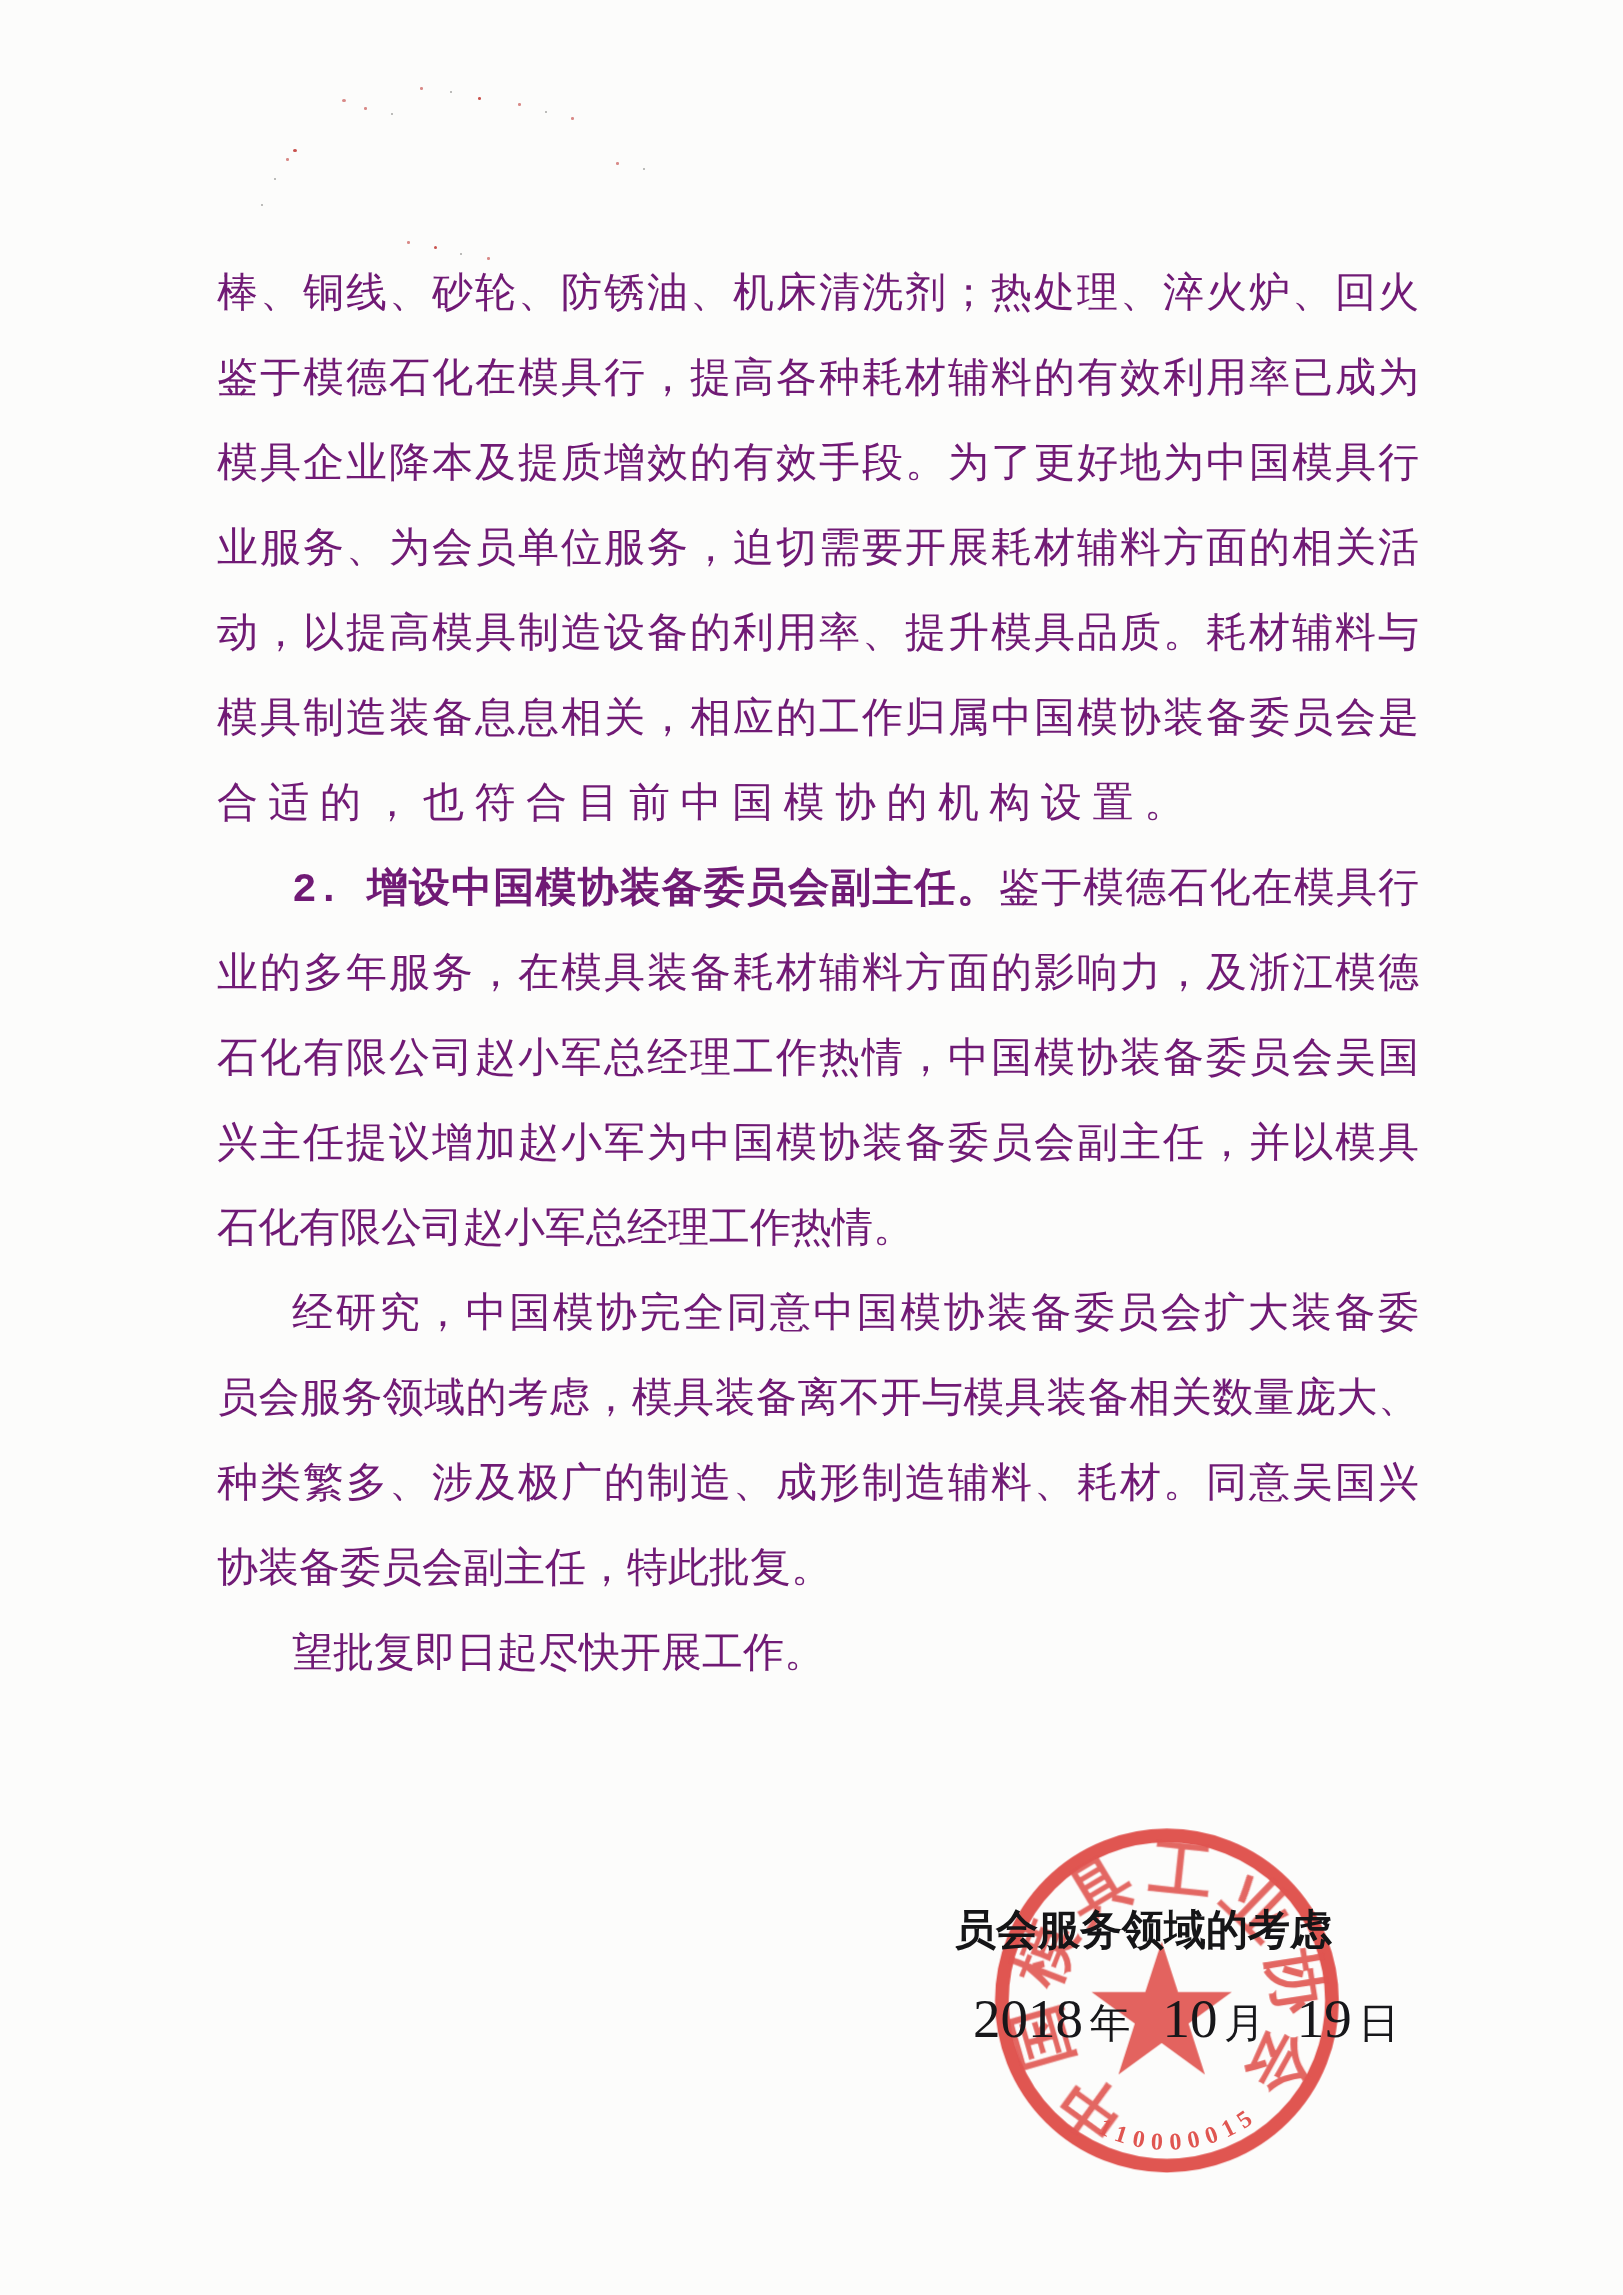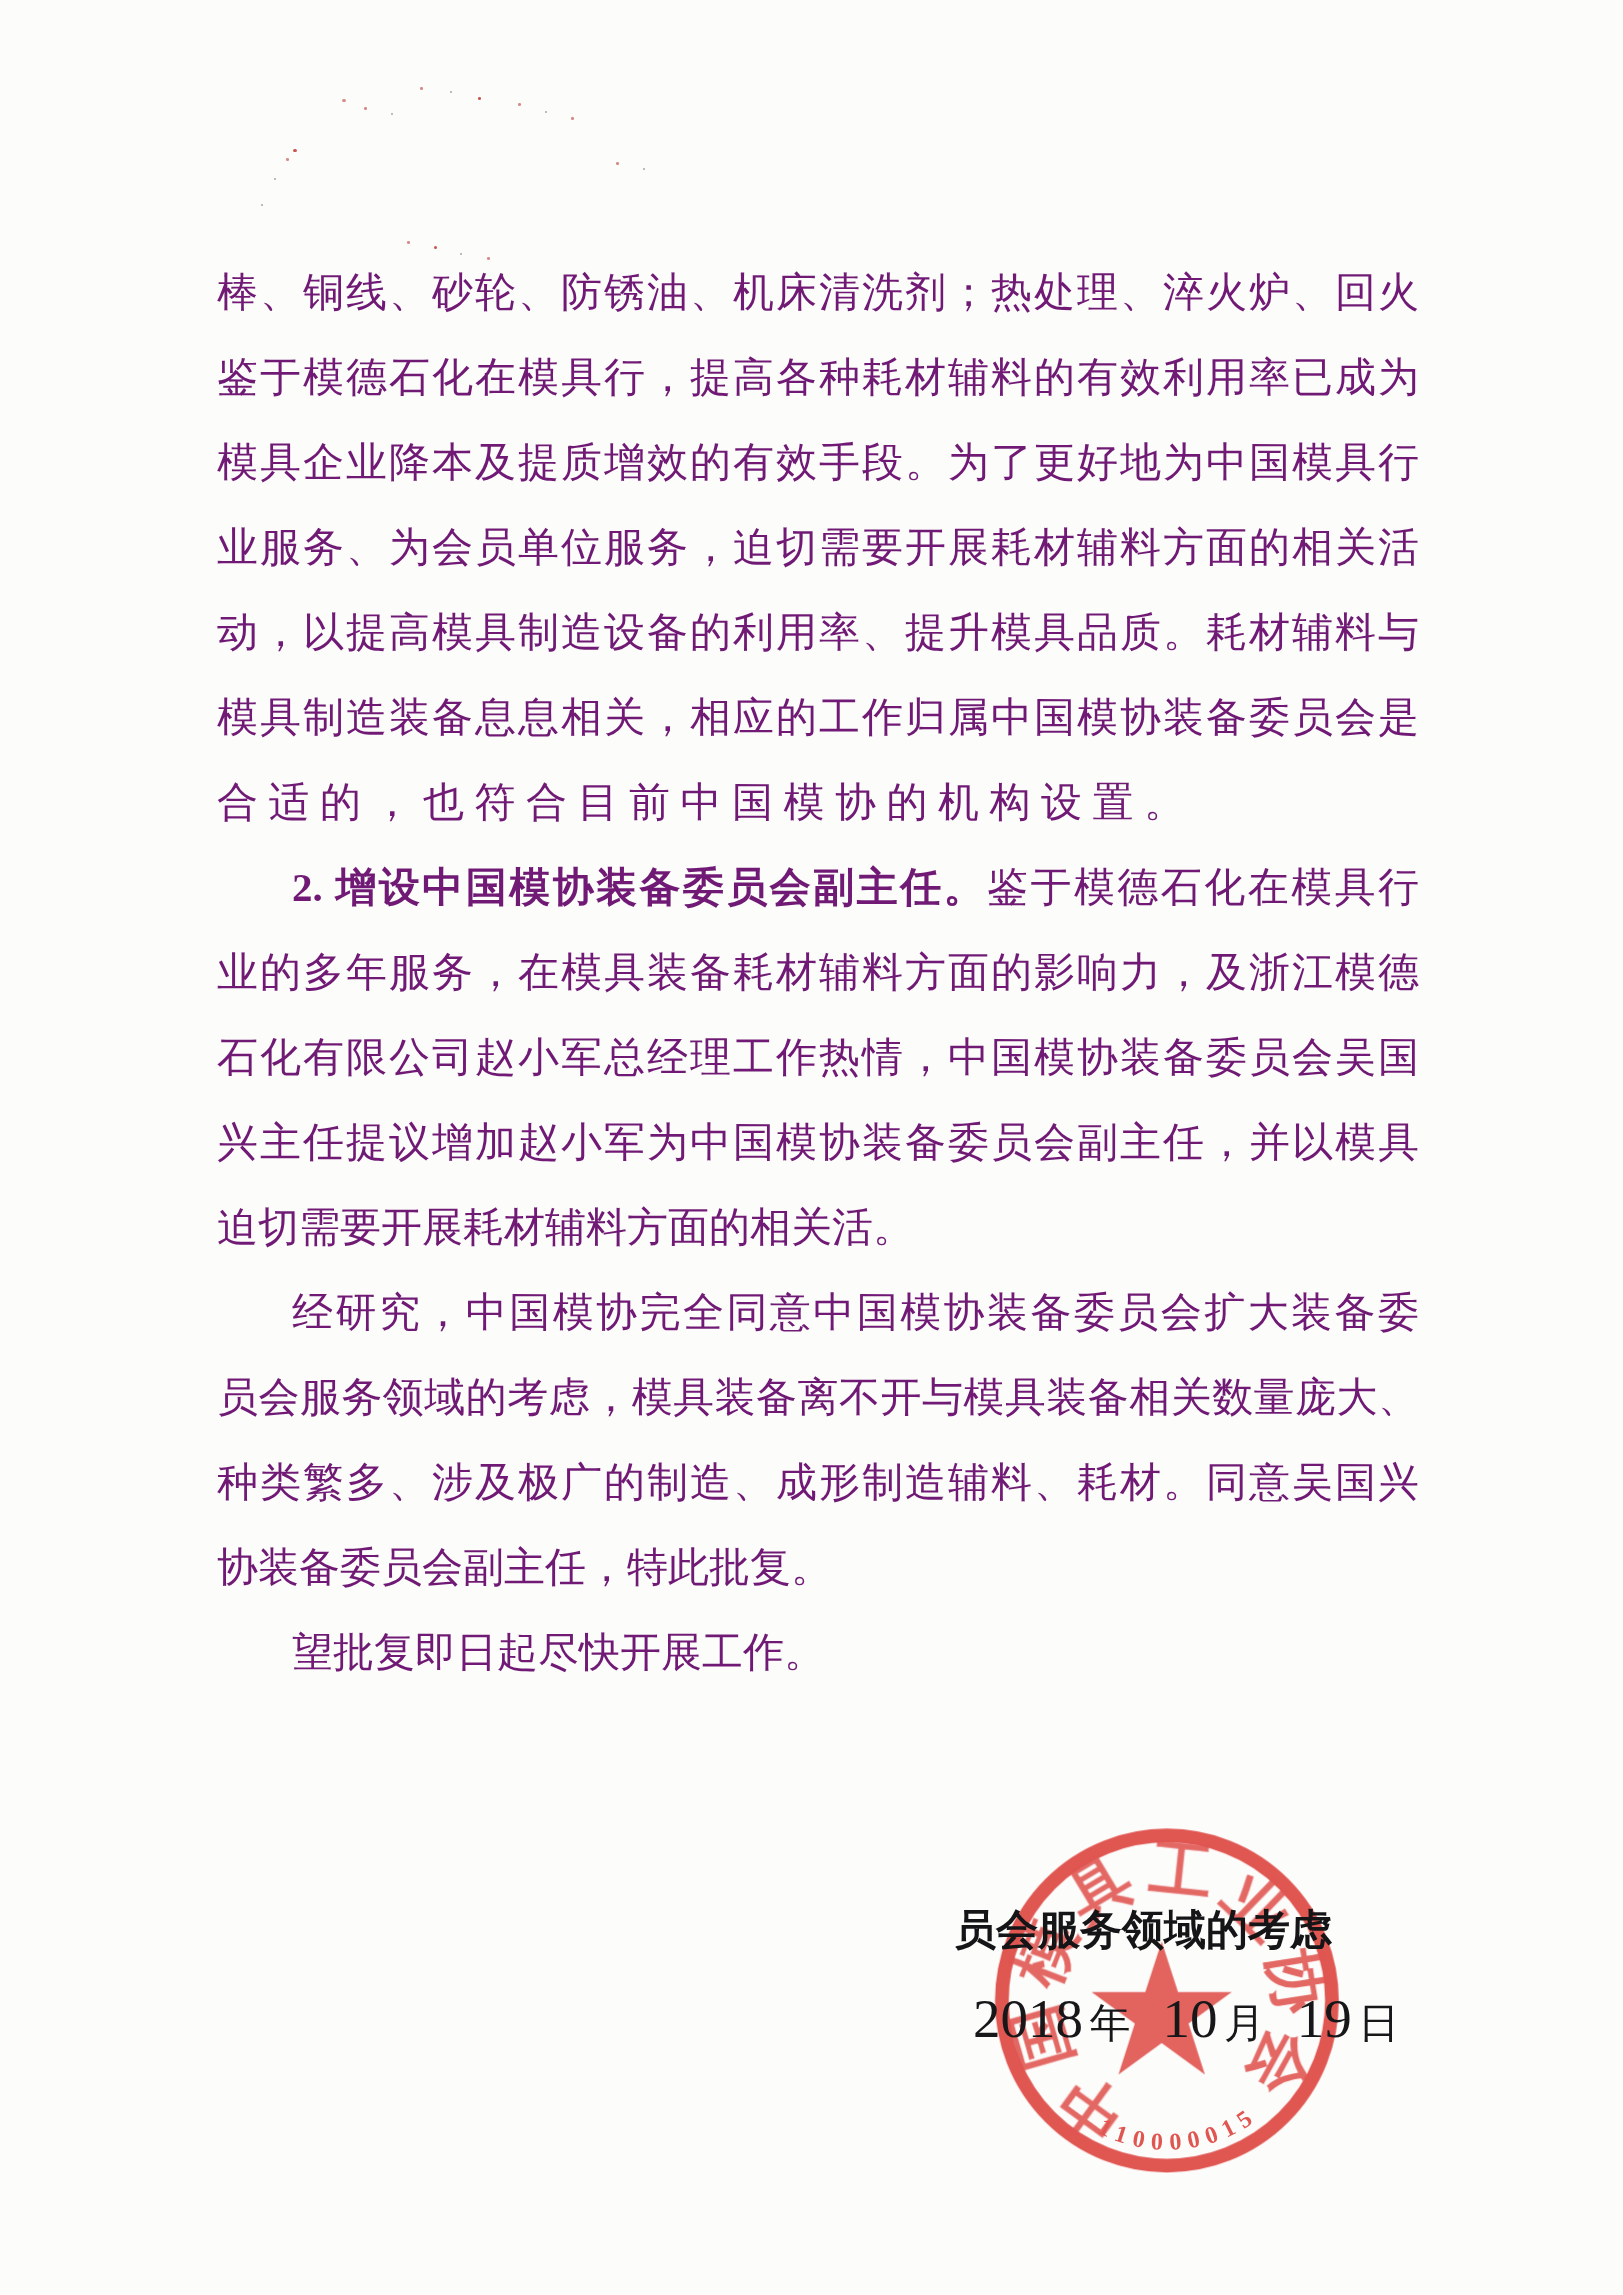--- a/index.html
+++ b/index.html
@@ -30,21 +30,21 @@
     text-align-last: justify;
     text-justify: inter-character;
   }
   .line.endp {
     text-align: left;
     text-align-last: left;
   }
   .line.spread { letter-spacing: 10.5px; }
   .line.ind { text-indent: 75px; text-align: right; }
   .lead {
-    font-family: Liberation Serif, serif;
+    font-family: Liberation Mono, monospace;
     font-weight: bold;
   }
 
   
   .signature {
     position: absolute;
     left: 954px;
     top: 1909px;
     font-size: 42px;
     line-height: 1;
@@ -152,21 +152,21 @@
     <div class="line">鉴于模德石化在模具行，提高各种耗材辅料的有效利用率已成为</div>
     <div class="line">模具企业降本及提质增效的有效手段。为了更好地为中国模具行</div>
     <div class="line">业服务、为会员单位服务，迫切需要开展耗材辅料方面的相关活</div>
     <div class="line">动，以提高模具制造设备的利用率、提升模具品质。耗材辅料与</div>
     <div class="line">模具制造装备息息相关，相应的工作归属中国模协装备委员会是</div>
     <div class="line endp spread">合适的，也符合目前中国模协的机构设置。</div>
     <div class="line ind"><span class="lead">2. 增设中国模协装备委员会副主任。</span><span>鉴于模德石化在模具行</span></div>
     <div class="line">业的多年服务，在模具装备耗材辅料方面的影响力，及浙江模德</div>
     <div class="line">石化有限公司赵小军总经理工作热情，中国模协装备委员会吴国</div>
     <div class="line">兴主任提议增加赵小军为中国模协装备委员会副主任，并以模具</div>
-    <div class="line endp">迫切需要开展耗材辅料方面的相关活。</div>
+    <div class="line endp">石化有限公司赵小军总经理工作热情。</div>
     <div class="line ind">经研究，中国模协完全同意中国模协装备委员会扩大装备委</div>
     <div class="line">员会服务领域的考虑，模具装备离不开与模具装备相关数量庞大、</div>
     <div class="line">种类繁多、涉及极广的制造、成形制造辅料、耗材。同意吴国兴</div>
     <div class="line endp">协装备委员会副主任，特此批复。</div>
     <div class="line endp ind">望批复即日起尽快开展工作。</div>
   </div>
 
   <div class="signature">员会服务领域的考虑</div>
 
   <div class="date-line">

